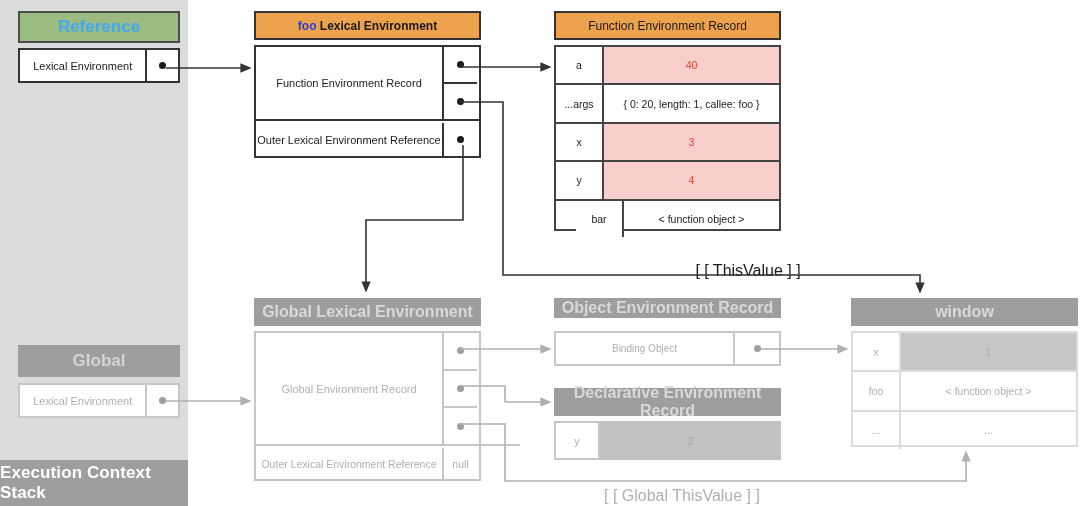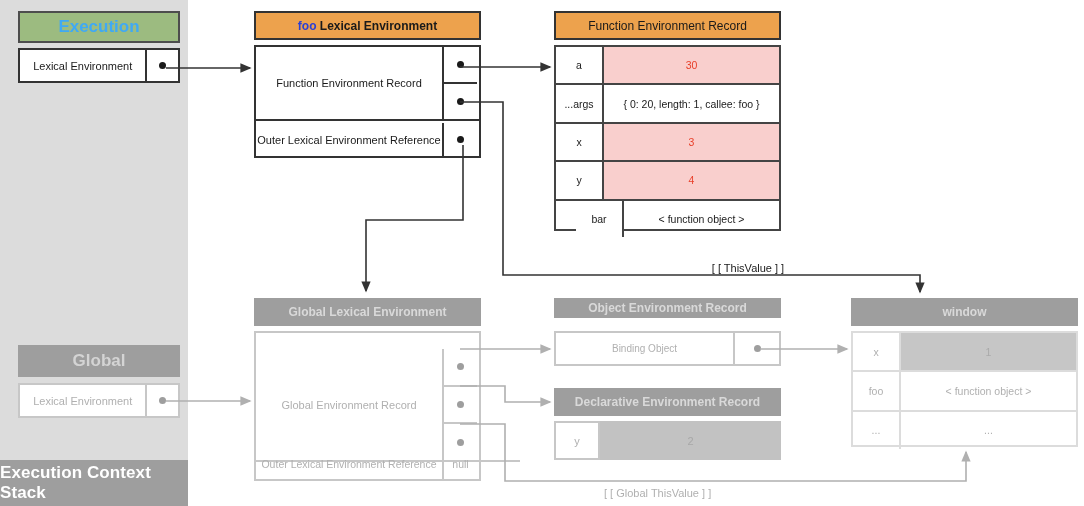--- a/index.html
+++ b/index.html
@@ -58,28 +58,28 @@
   
   #fer-table{left:554px;top:45px;width:227px;height:186px;border:2px solid #444;background:#fff;}
   .fer-row{display:flex;height:36.4px;border-bottom:2px solid #444;}
   .fer-row:last-child{border-bottom:none;margin-left:20px;}
   .fer-row .k{width:46px;border-right:2px solid #444;display:flex;align-items:center;justify-content:center;font-size:10.5px;color:#1a1a1a;background:#fff;}
   .fer-row .v{flex:1;display:flex;align-items:center;justify-content:center;font-size:10.5px;color:#1a1a1a;}
   .fer-row.hl .v{background:#f9cfcd;color:#e8402a;}
 
   
   .hdr-grey{background:#9e9e9e;}
-  .hdr-grey span{color:#d9d9d9;font-weight:bold;font-size:12px;}
+  .hdr-grey span{color:#d9d9d9;font-weight:bold;font-size:16px;}
   #gle-hdr{left:254px;top:298px;width:227px;height:28px;}
   #oer-hdr{left:554px;top:298px;width:227px;height:20px;}
   #der-hdr{left:554px;top:388px;width:227px;height:28px;}
   #win-hdr{left:851px;top:298px;width:227px;height:28px;}
 
   #gle-box{left:254px;top:331px;width:227px;height:150px;border:2px solid #c7c7c7;background:#fff;}
-  #gle-row1{left:0;top:16px;width:264px;height:113px;border-bottom:2px solid #c7c7c7;display:flex;}
+  #gle-row1{left:0;top:0;width:264px;height:113px;border-bottom:2px solid #c7c7c7;display:flex;}
   #gle-row1 .name{width:186px;border-right:2px solid #c7c7c7;display:flex;align-items:center;justify-content:center;font-size:11px;color:#b0b0b0;}
   #gle-row1 .ptrcol{width:33px;display:flex;flex-direction:column;}
   #gle-row1 .ptrcol .third{height:37.6px;display:flex;align-items:center;justify-content:center;}
   #gle-row1 .ptrcol .third.b{border-bottom:2px solid #c7c7c7;}
   #gle-row2{left:0;top:115px;width:223px;height:31px;display:flex;}
   #gle-row2 .name{width:186px;border-right:2px solid #c7c7c7;display:flex;align-items:center;justify-content:center;font-size:10.5px;color:#b0b0b0;}
   #gle-row2 .ptrcol{width:33px;display:flex;align-items:center;justify-content:center;font-size:10.5px;color:#b0b0b0;}
 
   
   #bo-box{left:554px;top:331px;width:227px;height:35px;border:2px solid #c7c7c7;background:#fff;display:flex;}
@@ -93,35 +93,35 @@
 
   
   #win-table{left:851px;top:331px;width:227px;height:116px;border:2px solid #dcdcdc;background:#fff;}
   .win-row{display:flex;height:37.3px;border-bottom:2px solid #dcdcdc;}
   .win-row:last-child{border-bottom:none;}
   .win-row .k{width:46px;border-right:2px solid #dcdcdc;display:flex;align-items:center;justify-content:center;font-size:10.5px;color:#b0b0b0;}
   .win-row .v{flex:1;display:flex;align-items:center;justify-content:center;font-size:10.5px;color:#b0b0b0;}
   .win-row.hl .v{background:#c6c6c6;color:#aaa;}
 
   
-  .annot{font-size:11px;}
+  .annot{font-size:16px;}
   #this-value{left:628px;top:262px;width:240px;text-align:center;color:#1a1a1a;}
   #global-this-value{left:604px;top:487px;width:276px;text-align:left;color:#b0b0b0;}
 
   svg.overlay{position:absolute;left:0;top:0;width:1084px;height:506px;pointer-events:none;}
 </style>
 </head>
 <body>
 
 <div id="stage">
 
   <div class="abs" id="ecs-panel"></div>
 
   <div class="abs hdr hdr-func" id="hdr-function">
-    <span>Execution</span>
+    <span>Reference</span>
   </div>
 
   <div class="abs frame" id="frame-func">
     <div class="lbl">Lexical Environment</div>
     <div class="ptr">
         <i class="dot dark"></i>
       </div>
   </div>
 
   <div class="abs hdr hdr-global" id="hdr-global">
@@ -162,21 +162,21 @@
         </div>
     </div>
   </div>
 
   <div class="abs hdr hdr-orange" id="fer-hdr">
     <span>Function Environment Record</span>
   </div>
   <div class="abs" id="fer-table">
     <div class="fer-row hl">
       <div class="k">a</div>
-      <div class="v">30</div>
+      <div class="v">40</div>
     </div>
     <div class="fer-row">
       <div class="k">...args</div>
       <div class="v">{ 0: 20, length: 1, callee: foo }</div>
     </div>
     <div class="fer-row hl">
       <div class="k">x</div>
       <div class="v">3</div>
     </div>
     <div class="fer-row hl">

